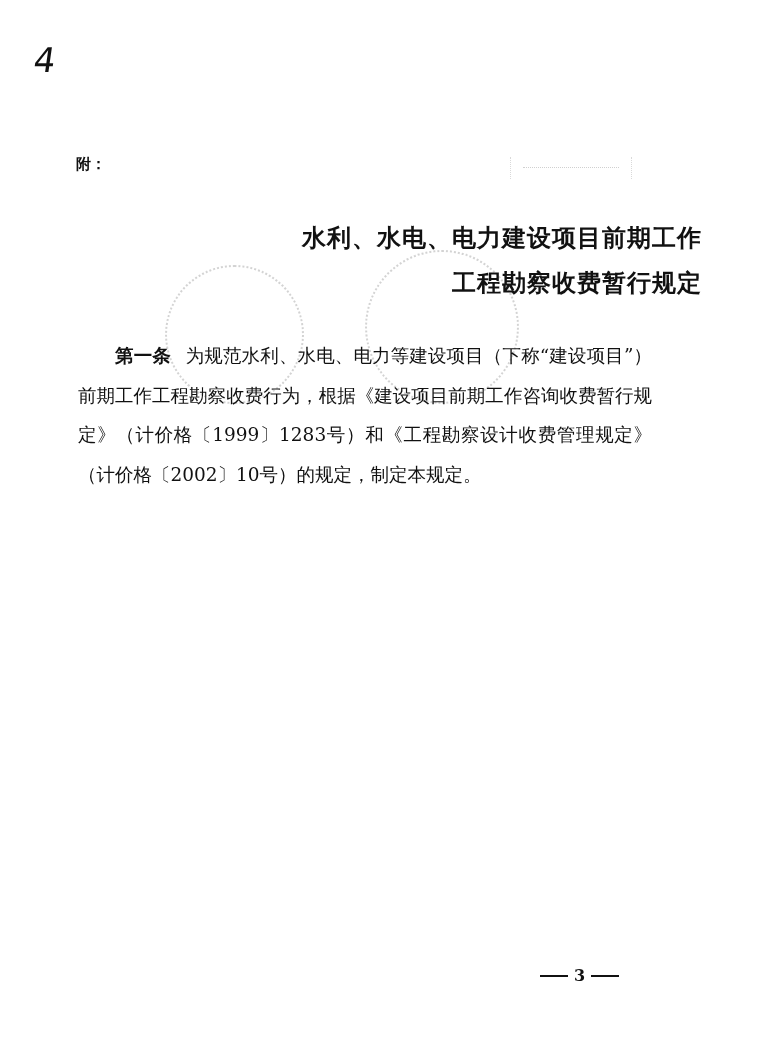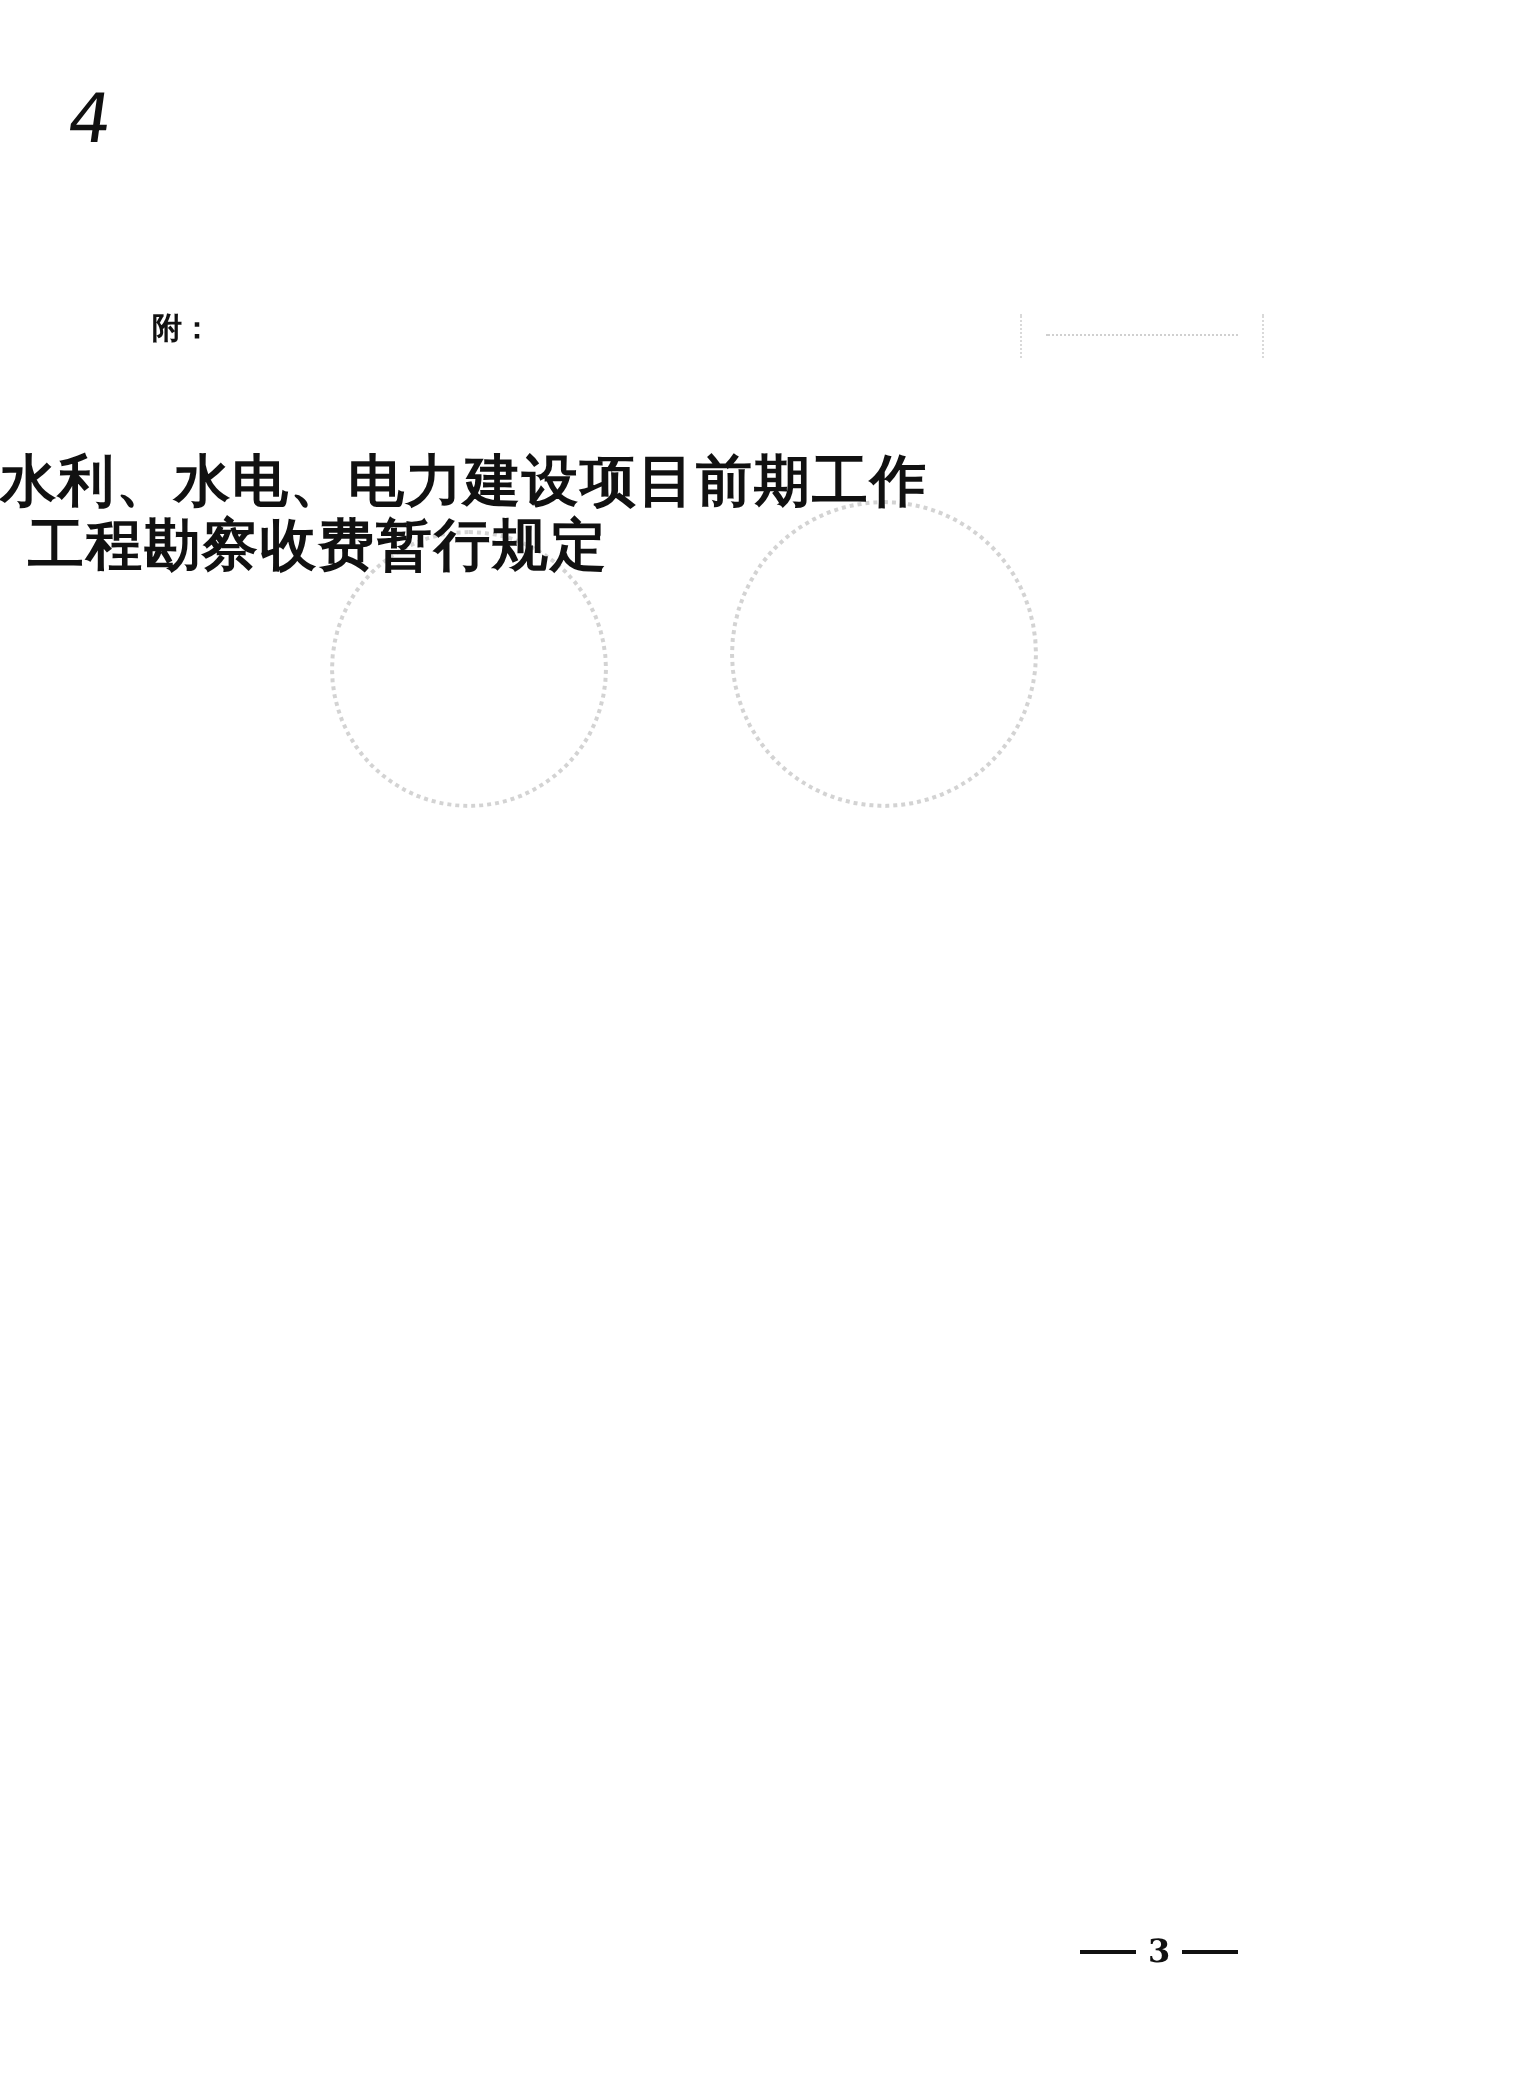--- a/index.html
+++ b/index.html
@@ -20,25 +20,25 @@
     border-left: 1px dotted #bbb; border-right: 1px dotted #bbb; opacity: 0.55;
   }
   .faint-stamp::before {
     content: ""; position: absolute; left: 12px; right: 12px; top: 10px;
     border-top: 1px dotted #aaa;
   }
   .seal { position: absolute; border-radius: 50%; border: 2px dotted #c9c9c9; opacity: 0.8; }
   .seal.s1 { left: 165px; top: 265px; width: 135px; height: 135px; }
   .seal.s2 { left: 365px; top: 250px; width: 150px; height: 150px; }
   .title {
-    position: absolute; left: 0; width: 702px; text-align: left;
-    font-family: "DejaVu Sans", sans-serif; font-weight: bold; font-size: 28px; letter-spacing: 1px;
+    position: absolute; left: 0; width: 702px; text-align: right;
+    font-family: "DejaVu Sans", sans-serif; font-weight: bold; font-size: 24px; letter-spacing: 1px;
   }
   .title.l1 { top: 222px; }
-  .title.l2 { top: 254px; padding-left: 14px; }
+  .title.l2 { top: 267px; }
   .body-text {
     position: absolute; left: 78px; width: 574px; font-size: 18.5px; line-height: 39.6px;
     text-align: justify; text-justify: inter-character;
   }
   .para { margin: 0; text-indent: 2em; }
   .article-head { font-weight: bold; font-family: "DejaVu Sans", sans-serif; margin-right: 0.8em; }
   .footer-page {
     position: absolute; left: 540px; top: 966px; font-size: 16px; font-weight: bold;
     display: flex; align-items: center; gap: 6px;
   }
@@ -53,19 +53,22 @@
 
 <div class="faint-stamp"></div>
 
 <div class="seal s1"></div>
 <div class="seal s2"></div>
 
 <div class="title l1">水利、水电、电力建设项目前期工作</div>
 <div class="title l2">工程勘察收费暂行规定</div>
 
 <div class="body-text" style="top: 336px;">
+  <p class="para">
+    <span class="article-head">第一条</span><span>为规范水利、水电、电力等建设项目（下称“建设项目”）前期工作工程勘察收费行为，根据《建设项目前期工作咨询收费暂行规定》（计价格〔1999〕1283号）和《工程勘察设计收费管理规定》（计价格〔2002〕10号）的规定，制定本规定。</span>
+  </p>
 </div>
 
 <div class="footer-page">
   <span class="dash"></span>
   <span>3</span>
   <span class="dash"></span>
 </div>
 
 </body></html>

